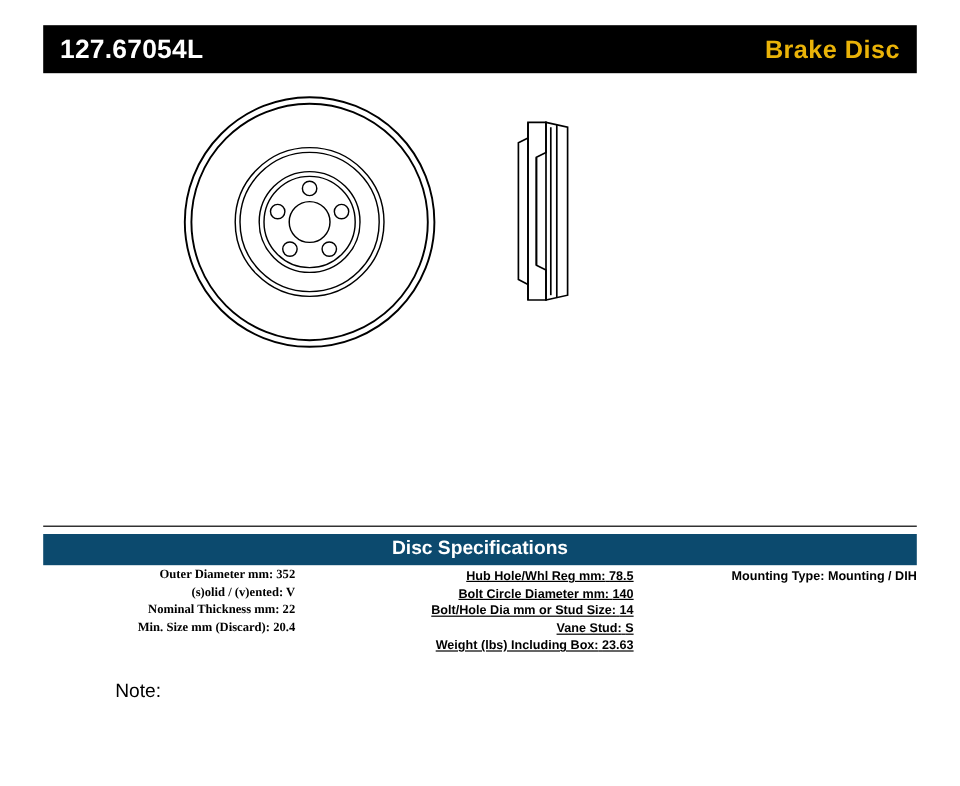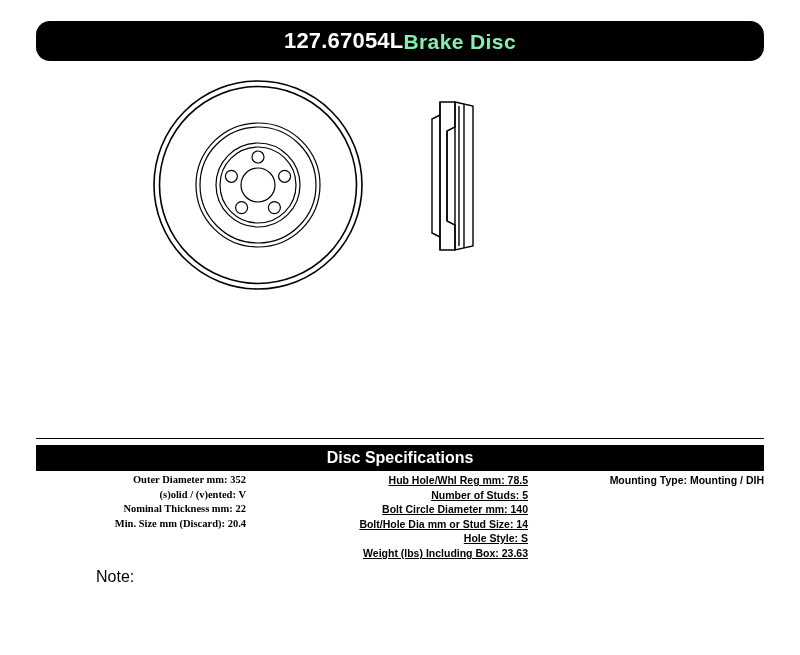--- a/index.html
+++ b/index.html
@@ -26,34 +26,33 @@
   
   .header-bar {
     position: absolute;
     left: 36px;
     top: 21px;
     width: 728px;
     height: 40px;
     background: #000000;
     display: flex;
     align-items: center;
-    justify-content: center;
+    justify-content: space-between;
     box-sizing: border-box;
     padding: 0 14px;
-    border-radius: 14px;
   }
   .part-number {
     color: #ffffff;
     font-size: 22px;
     font-weight: bold;
     letter-spacing: 0.2px;
     line-height: 1;
   }
   .product-type {
-    color: #86efac;
+    color: #eab308;
     font-size: 21px;
     font-weight: bold;
     letter-spacing: 0.4px;
     line-height: 1;
   }
 
   
   .drawing {
     position: absolute;
     left: 36px;
@@ -62,21 +61,21 @@
     height: 330px;
   }
 
   
   .specs-title-bar {
     position: absolute;
     left: 36px;
     top: 445px;
     width: 728px;
     height: 26px;
-    background: #000000;
+    background: #0c4a6e;
     color: #ffffff;
     font-size: 16px;
     font-weight: bold;
     display: flex;
     align-items: center;
     justify-content: center;
     box-sizing: border-box;
   }
 
   .specs-body {
@@ -191,24 +190,23 @@
 
     <div class="spec-col col-left">
       <div class="spec-line"><span>Outer Diameter mm:</span> <span class="spec-val">352</span></div>
       <div class="spec-line"><span>(s)olid / (v)ented:</span> <span class="spec-val">V</span></div>
       <div class="spec-line"><span>Nominal Thickness mm:</span> <span class="spec-val">22</span></div>
       <div class="spec-line"><span>Min. Size mm (Discard):</span> <span class="spec-val">20.4</span></div>
     </div>
 
     <div class="spec-col col-mid">
       <div class="spec-line"><span>Hub Hole/Whl Reg mm:</span> <span class="spec-val">78.5</span></div>
-      <div class="spec-line"><span>Number of Studs:</span> <span class="spec-val">5</span></div>
       <div class="spec-line"><span>Bolt Circle Diameter mm:</span> <span class="spec-val">140</span></div>
       <div class="spec-line"><span>Bolt/Hole Dia mm or Stud Size:</span> <span class="spec-val">14</span></div>
-      <div class="spec-line"><span>Hole Style:</span> <span class="spec-val">S</span></div>
+      <div class="spec-line"><span>Vane Stud:</span> <span class="spec-val">S</span></div>
       <div class="spec-line"><span>Weight (lbs) Including Box:</span> <span class="spec-val">23.63</span></div>
     </div>
 
     <div class="spec-col col-right">
       <div class="spec-line"><span>Mounting Type:</span> <span class="spec-val">Mounting / DIH</span></div>
     </div>
 
     <div class="note">
       <span>Note:</span>
       <span></span>

